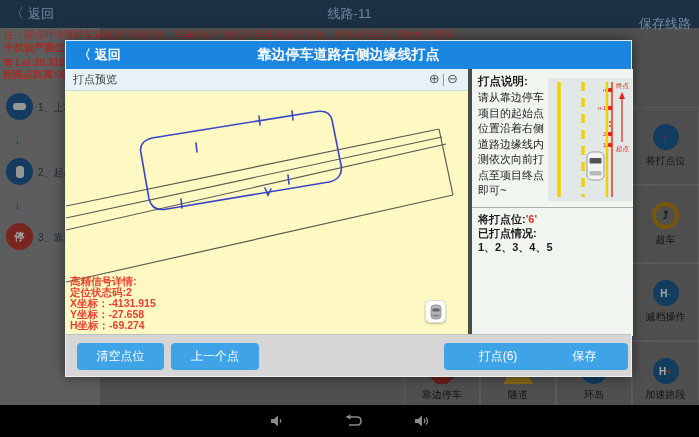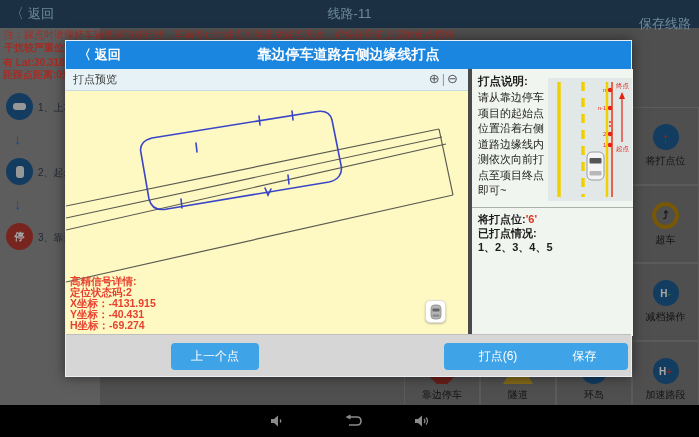--- a/index.html
+++ b/index.html
@@ -208,21 +208,21 @@
             <line x1="115" y1="108" x2="116" y2="117"></line>
             <path d="M 199,97 L 202,104 L 205,98"></path>
             <line x1="222" y1="84" x2="223" y2="93"></line>
           </g>
         </svg>
 
         <div class="telemetry">
           <div>高精信号详情:</div>
           <div>定位状态码:2</div>
           <div>X坐标：-4131.915</div>
-          <div>Y坐标：-40.431</div>
+          <div>Y坐标：-27.658</div>
           <div>H坐标：-69.274</div>
         </div>
 
         <div class="locate-btn">
           <svg width="12" height="16" viewBox="0 0 12 16">
             <rect x="1" y="1" width="10" height="14" rx="3.5" fill="#b5b5b5" stroke="#8a8a8a" stroke-width="0.8"></rect>
             <rect x="2.5" y="4.5" width="7" height="3" rx="0.8" fill="#666"></rect>
             <rect x="2.5" y="10.5" width="7" height="2.2" rx="0.8" fill="#888"></rect>
           </svg>
         </div>
@@ -272,20 +272,21 @@
 
       <div class="sp-divider"></div>
       <div class="sp-line" style="top:143px;">
         <span>将打点位:</span><span class="red">'6'</span>
       </div>
       <div class="sp-line" style="top:157px;">已打点情况:</div>
       <div class="sp-line" style="top:171px;">1、2、3、4、5</div>
     </div>
 
     <div class="btnbar">
+      <button class="mbtn" style="left:11px; width:87px;">清空点位</button>
       <button class="mbtn" style="left:105px; width:88px;">上一个点</button>
       <button class="mbtn" style="left:378px; width:108px;">打点(6)</button>
       <button class="mbtn" style="left:475px; width:87px;">保存</button>
     </div>
   </div>
 
   <div class="navbar">
     <span class="nav-ic" style="left:268px;">
       <svg width="16" height="14" viewBox="0 0 16 14">
         <polygon points="1,5 4,5 8,1.5 8,12.5 4,9 1,9" fill="#8a8a8a"></polygon>

